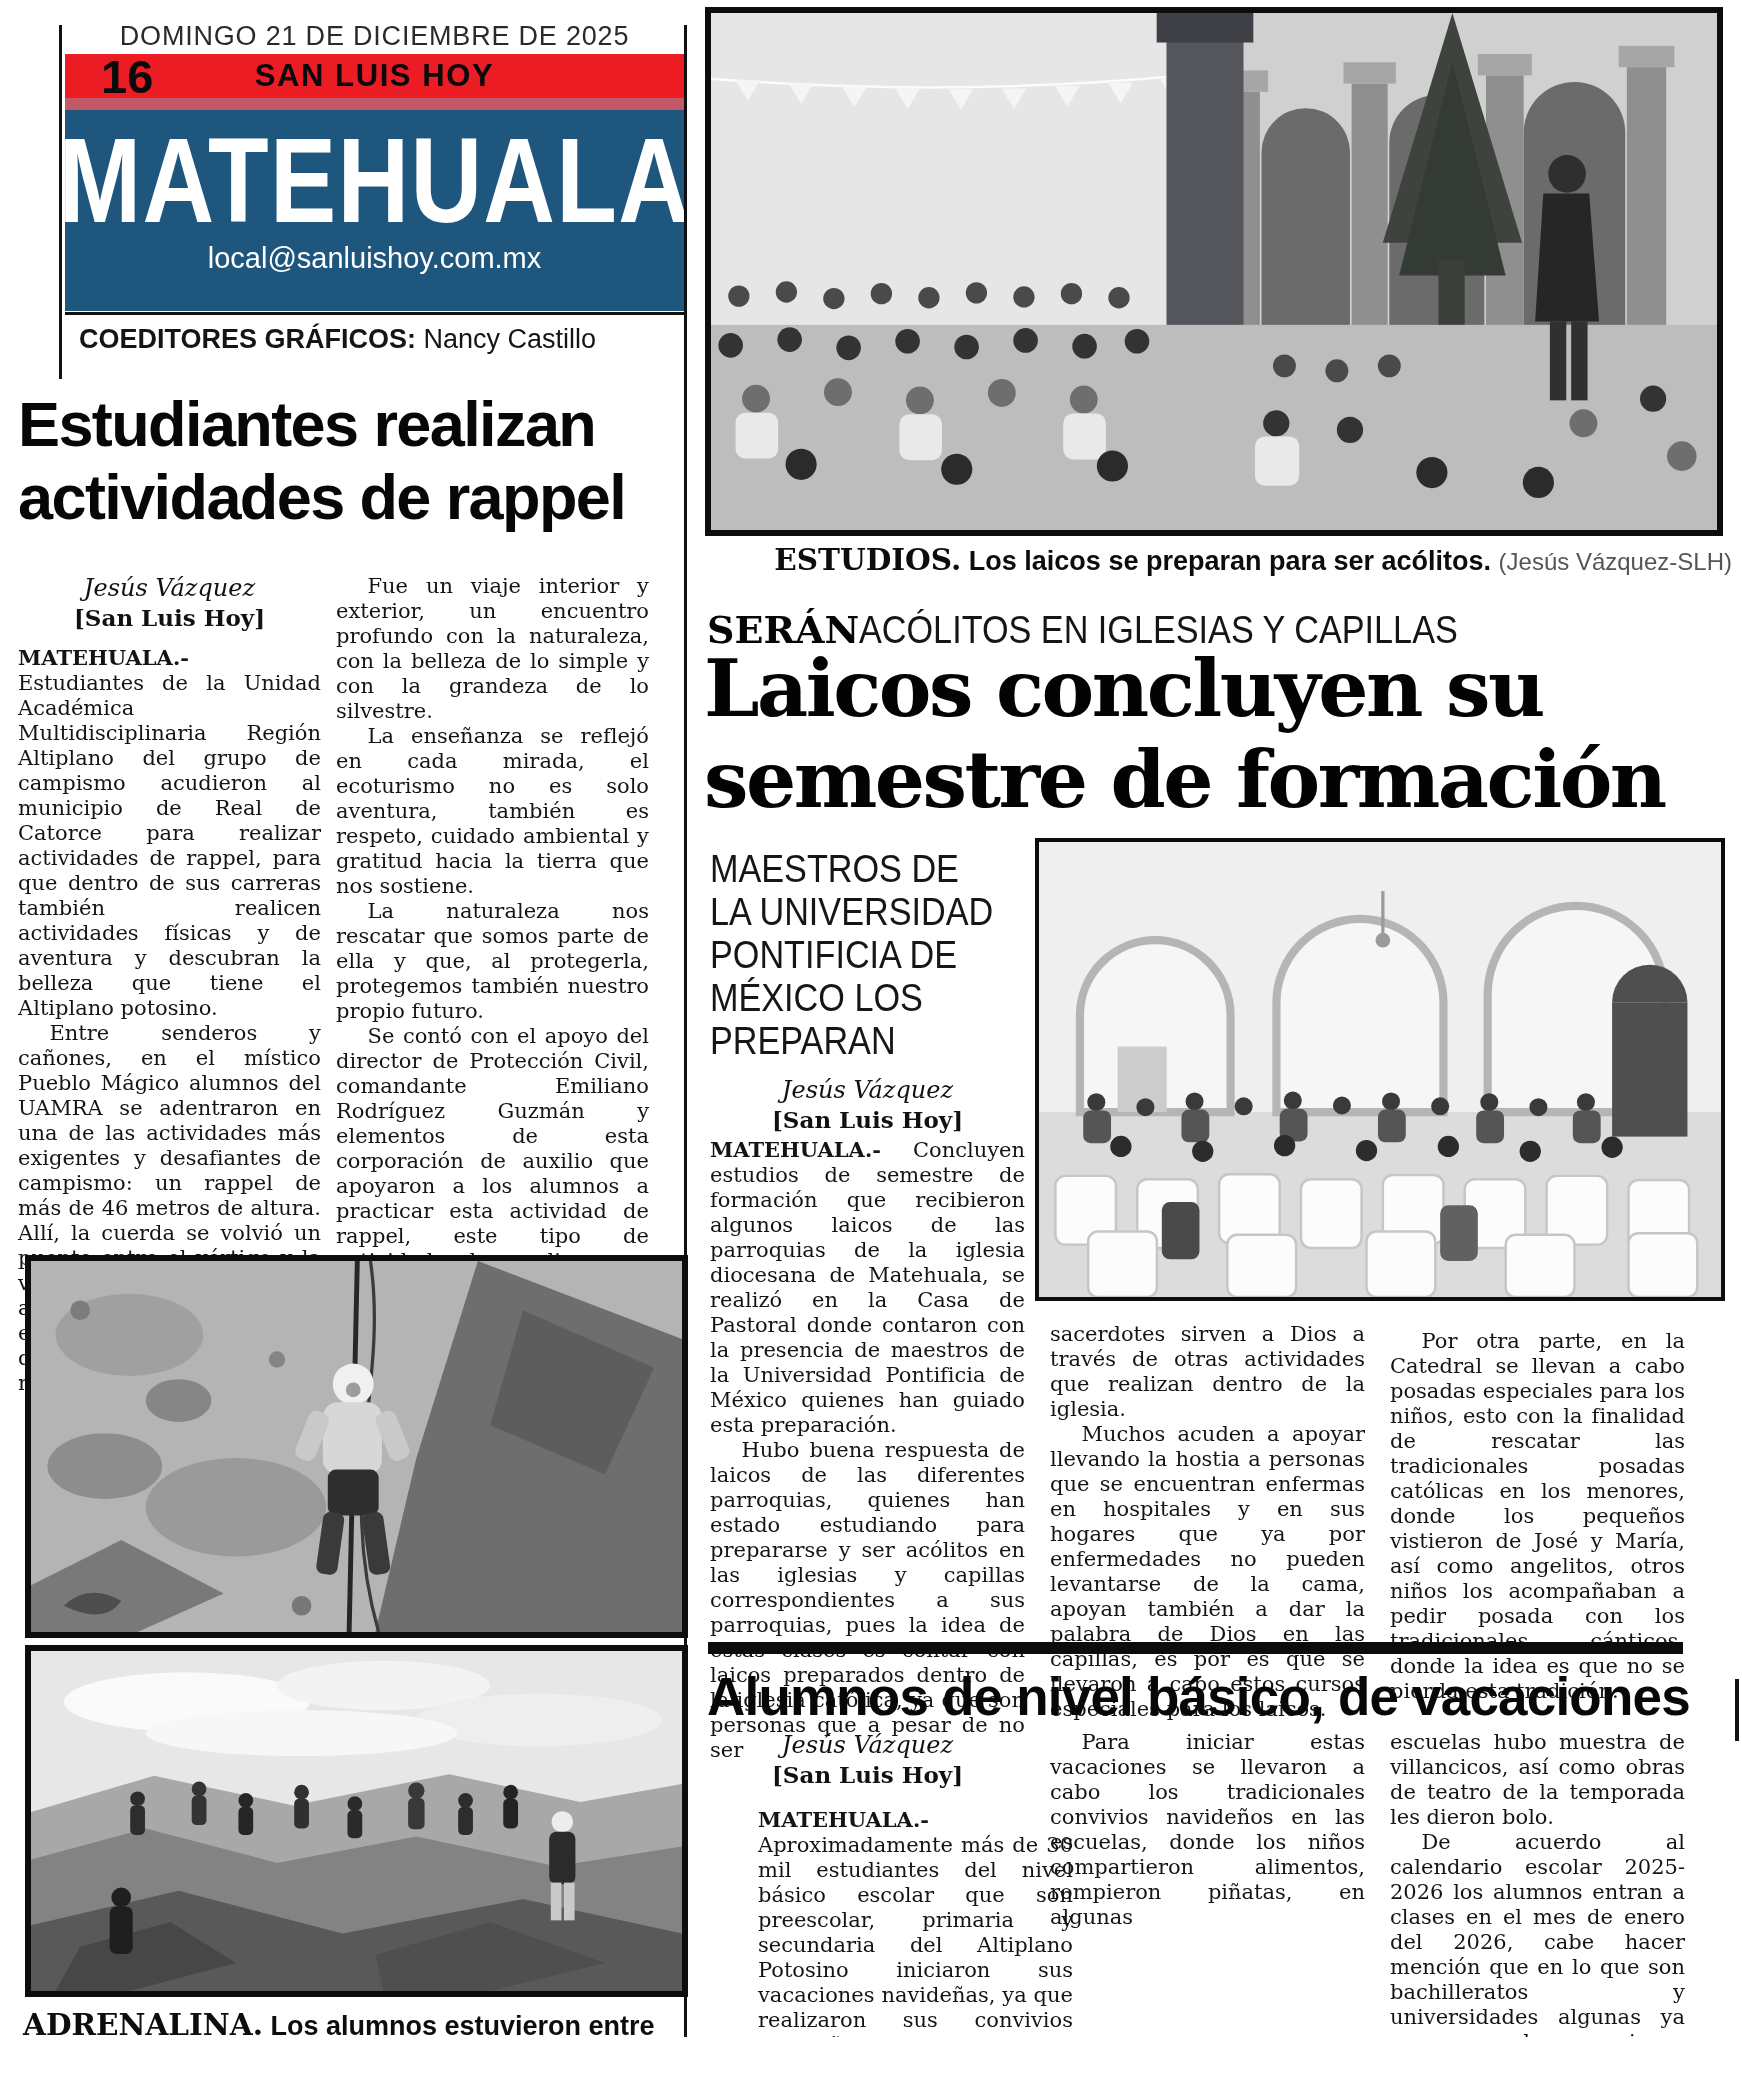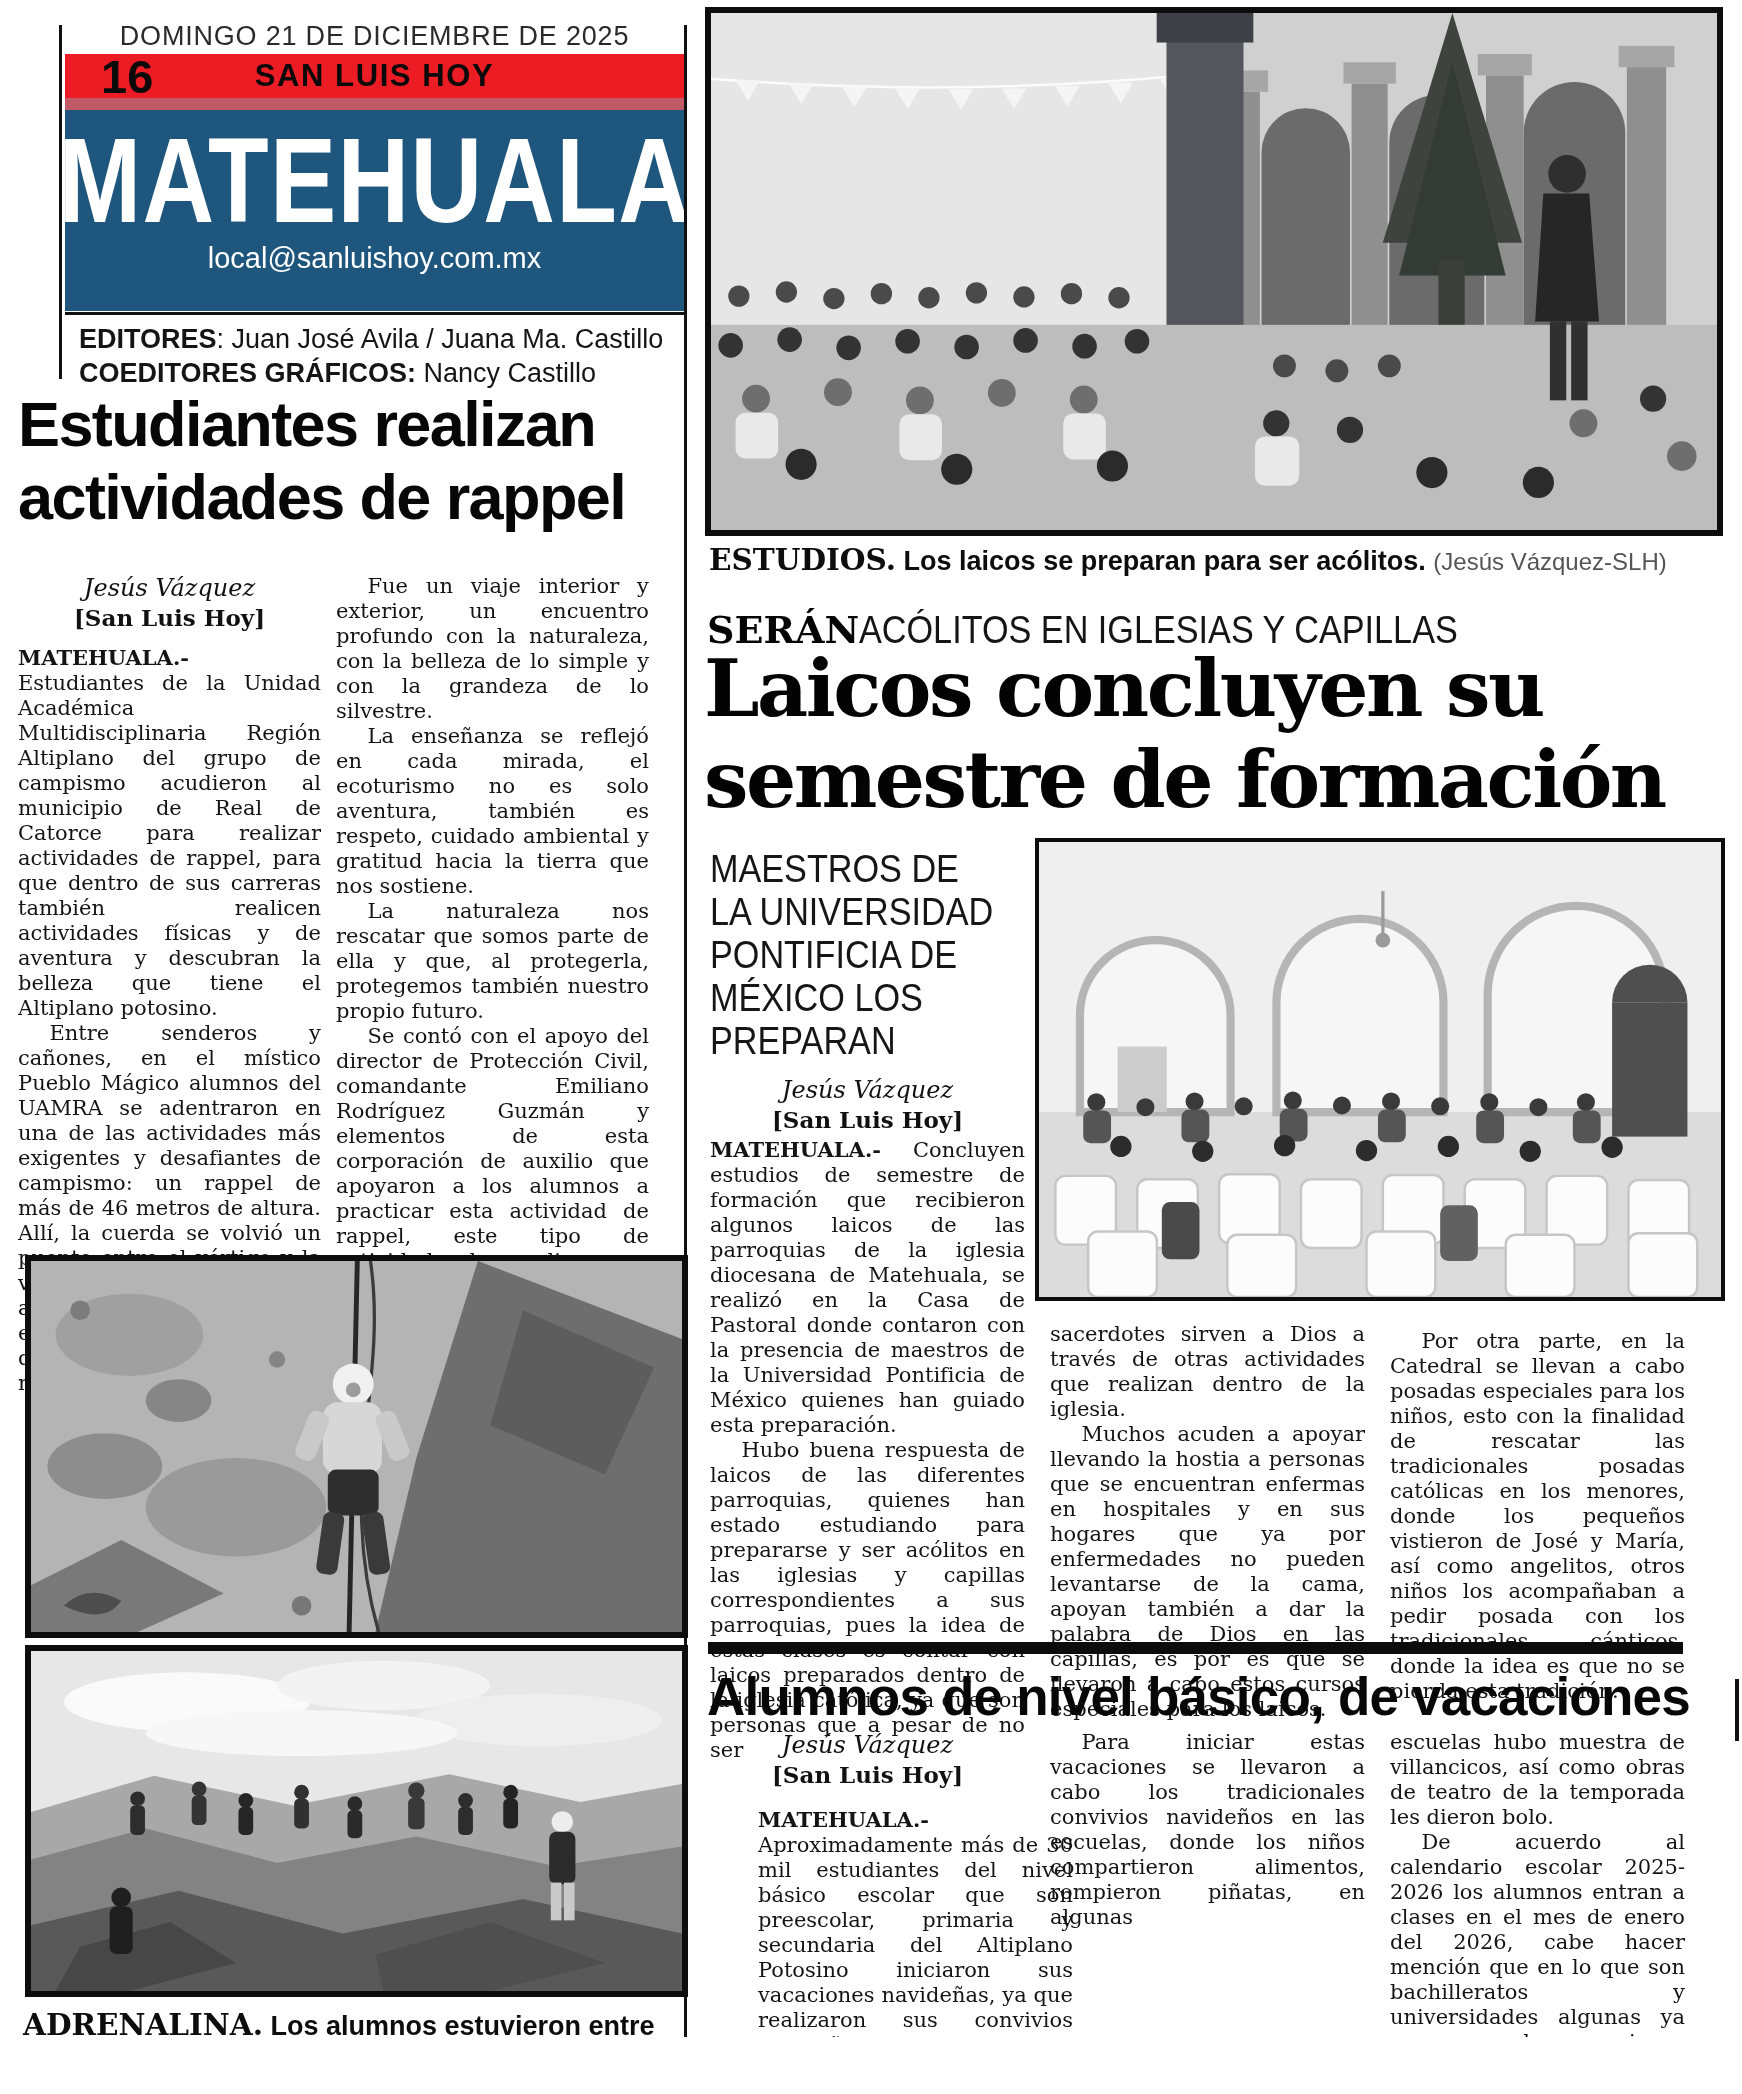--- a/index.html
+++ b/index.html
@@ -55,21 +55,21 @@
   .dateline{font-weight:700;}
   .bodycol-left{font-size:21px;}
 
   
   .photo{border:6.5px solid #0d0d0d;background:#cfcfcf;overflow:hidden;}
   .photo svg{display:block;width:100%;height:100%;}
   .caption{font-size:27px;line-height:36px;color:#0d0d0d;}
   .cap-label{font-family:"DejaVu Serif",serif;font-weight:900;font-size:29.5px;}
   .cap-text{font-weight:700;}
   .cap-credit{font-weight:400;color:#555;font-size:24px;}
-  .nowrap{white-space:nowrap;}
+  .nowrap{white-space:nowrap;text-align:right;}
 
   .thick-rule{left:708px;top:1642px;width:975px;height:11.5px;background:#0c0c0c;}
 </style>
 </head>
 <body>
 
 <div class="page">
 
   <div class="abs rule-v" style="left:59px;top:24.5px;width:2.5px;height:354px;"></div>
 
@@ -81,21 +81,20 @@
   </div>
   <div class="abs mauve-strip"></div>
 
   <div class="abs blue-box">
     <div class="masthead">MATEHUALA</div>
     <div class="email">local@sanluishoy.com.mx</div>
   </div>
   <div class="abs rule-h" style="left:65px;top:312px;width:619px;height:2.5px;"></div>
 
   <div class="abs editors">
-    <div><b>EDITORES</b><span>: Juan José Avila / Juana Ma. Castillo</span></div>
     <div><b>COEDITORES GRÁFICOS:</b><span> Nancy Castillo</span></div>
   </div>
 
   <div class="abs rule-v" style="left:684px;top:24.5px;width:2.5px;height:2065px;"></div>
 
   <h1 class="abs headline-sans headline-rappel" style="margin:0;">Estudiantes realizan actividades de rappel</h1>
 
   <div class="abs byline" style="left:18px;top:573px;width:303px;">
     <div class="name">Jesús Vázquez</div>
     <div class="org">[San Luis Hoy]</div>

